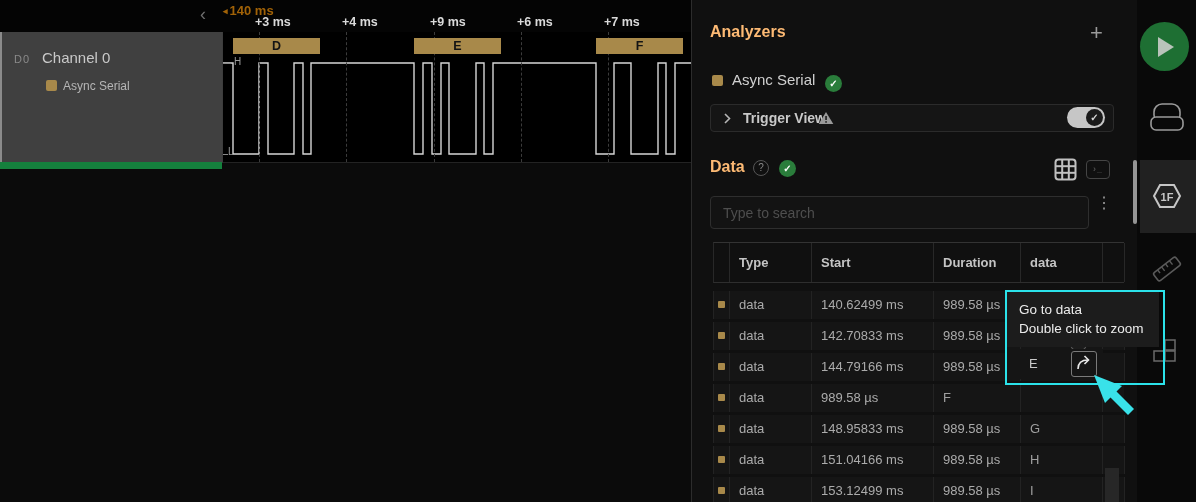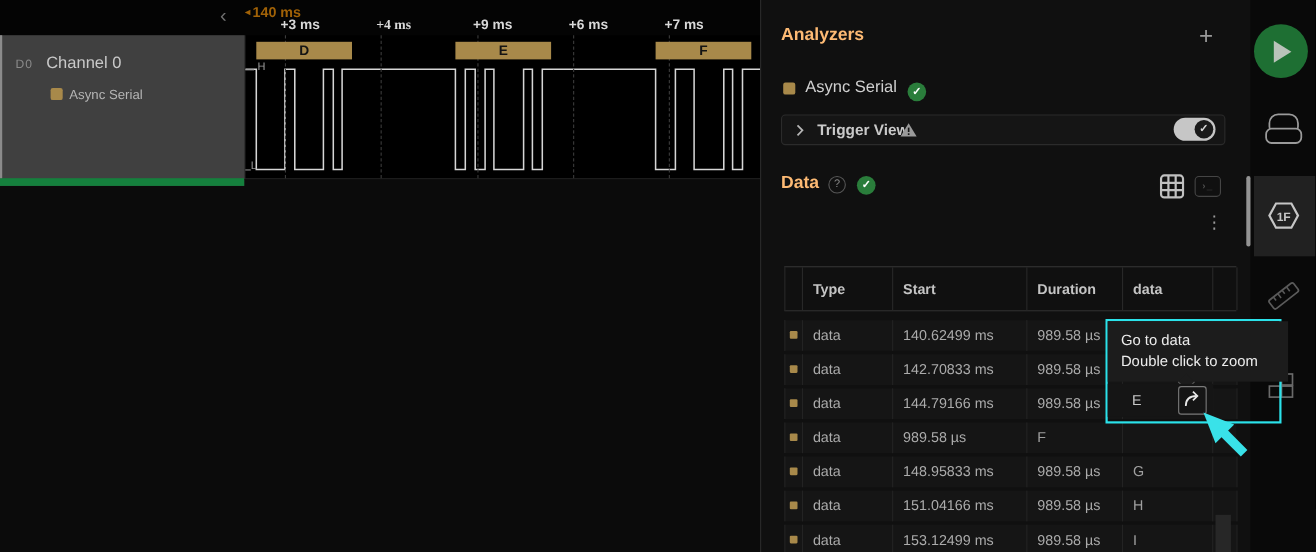--- a/index.html
+++ b/index.html
@@ -71,42 +71,42 @@
 
   
   .sidebar{position:absolute;left:1137px;top:0;width:59px;height:502px;background:#090909;}
   .sb-active{position:absolute;left:3px;top:160px;width:56px;height:73px;background:#212121;}
   .play-btn{position:absolute;left:3px;top:22px;width:49px;height:49px;border-radius:50%;background:#1e6f33;cursor:pointer;}
   .play-tri{position:absolute;left:18px;top:15px;width:0;height:0;border-left:16px solid #b9c3ba;
             border-top:10px solid transparent;border-bottom:10px solid transparent;}
 
   
   .overlay{position:absolute;left:1005px;top:290px;width:156px;height:91px;border:2px solid #2be2ea;z-index:10;}
-  .tip{position:absolute;left:0;top:0;width:164px;height:55px;background:#1c1c1c;padding:8px 1px 0 12px;box-sizing:border-box;}
+  .tip{position:absolute;left:0;top:0;width:152px;height:55px;background:#1c1c1c;padding:8px 1px 0 12px;box-sizing:border-box;}
   .tip div{font-size:13.5px;color:#ececec;line-height:19px;white-space:nowrap;}
   .tip-caret{position:absolute;left:66px;top:50px;width:10px;height:10px;background:#1c1c1c;
              border-right:1px solid #5a5a5a;border-bottom:1px solid #5a5a5a;transform:rotate(45deg);}
   .hover-cell{position:absolute;left:0;top:57px;width:96px;height:30px;background:#151515;}
   .hover-val{position:absolute;left:22px;top:7px;font-size:13px;color:#c9c9c9;}
   .jump-btn{position:absolute;left:64px;top:2px;width:26px;height:26px;border:1px solid #7a7a7a;border-radius:3px;
             box-sizing:border-box;cursor:pointer;background:#151515;}
   .cursor{position:absolute;left:1092px;top:373px;z-index:11;pointer-events:none;}
 
   svg{display:block;}
 </style>
 </head>
 <body>
 
 <div class="stage">
 
   <div class="wave-header">
     <span class="pan-left">‹</span>
     <span class="anchor"><span class="mark">◂</span><span>140 ms</span></span>
   <span class="tick-label" style="left: 255px;">+3 ms</span>
-      <span class="tick-label" style="left: 342px; font-family: Liberation Serif, serif;">+4 ms</span>
+      <span class="tick-label" style="left: 342px;">+4 ms</span>
       <span class="tick-label" style="left: 430px;">+9 ms</span>
       <span class="tick-label" style="left: 517px;">+6 ms</span>
       <span class="tick-label" style="left: 604px;">+7 ms</span>
     </div>
 
   <div class="channel-panel">
     <div class="channel-bar"></div>
     <div class="chan-id">D0</div>
     <div class="chan-name">Channel 0</div>
     <div class="chan-analyzer-sq" style="background: rgb(168, 137, 74);"></div>
@@ -160,20 +160,21 @@
 
     <svg width="23" height="23" style="position:absolute;left:362px;top:158px;" class="icon-btn">
       <rect x="1.5" y="1.5" width="20" height="20" rx="3" fill="none" stroke="#c0c0c0" stroke-width="2"></rect>
       <line x1="8.2" y1="1.5" x2="8.2" y2="21.5" stroke="#c0c0c0" stroke-width="2"></line>
       <line x1="14.8" y1="1.5" x2="14.8" y2="21.5" stroke="#c0c0c0" stroke-width="2"></line>
       <line x1="1.5" y1="8.2" x2="21.5" y2="8.2" stroke="#c0c0c0" stroke-width="2"></line>
       <line x1="1.5" y1="14.8" x2="21.5" y2="14.8" stroke="#c0c0c0" stroke-width="2"></line>
     </svg>
     <div class="terminal-icon icon-btn">›_</div>
 
+    <input class="search-box" type="text" placeholder="Type to search" style="">
     <div class="kebab">⋮</div>
 
     <div class="dtable">
       <div class="thead">
         <div class="hcell"></div>
         <div class="hcell">Type</div>
         <div class="hcell">Start</div>
         <div class="hcell">Duration</div>
         <div class="hcell">data</div>
         <div class="hcell" style="border-right:1px solid #282828;"></div>

